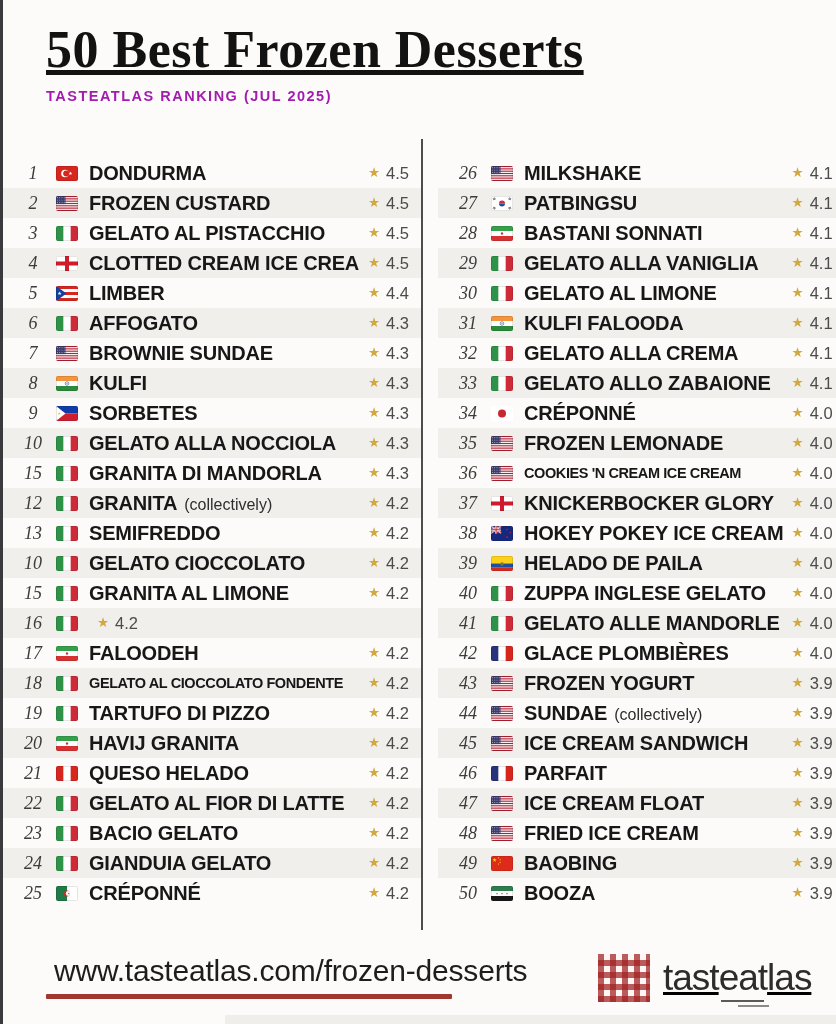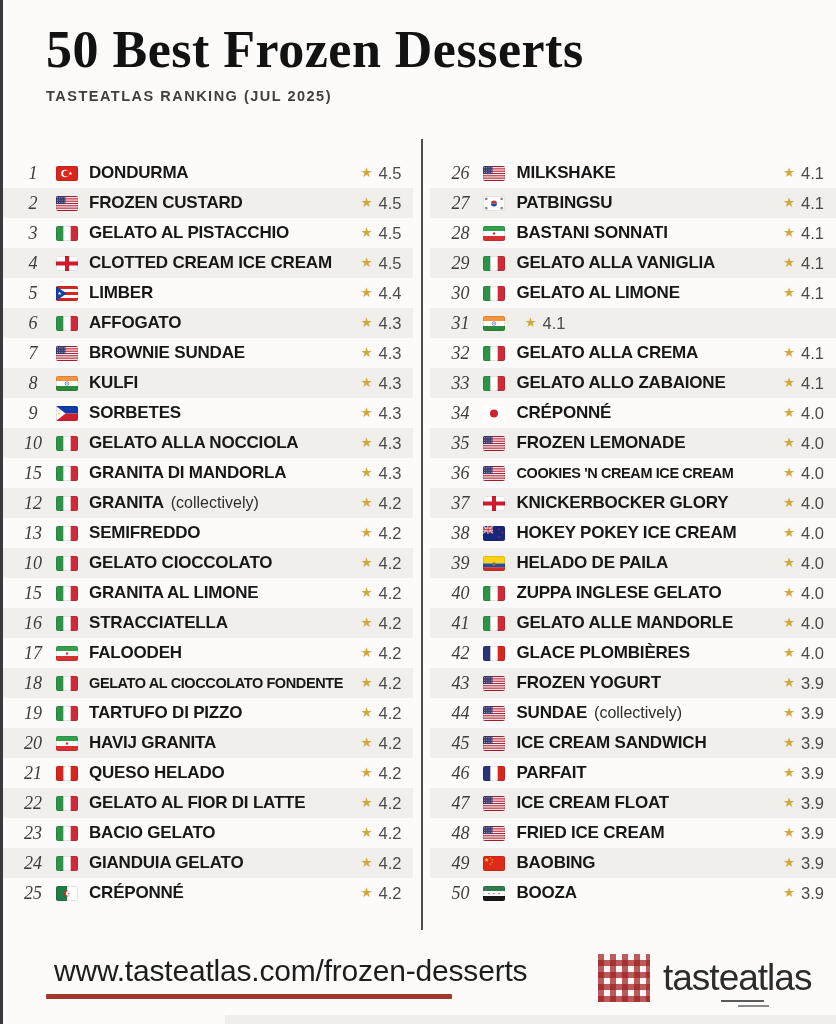--- a/index.html
+++ b/index.html
@@ -6,55 +6,55 @@
   body{
     width:836px;height:1024px;position:relative;overflow:hidden;
     background:#fcfbfa;font-family:"Liberation Sans",sans-serif;
   }
   .left-edge{position:absolute;left:0;top:0;width:3px;height:1024px;background:#3a393c;}
   .bottom-strip{position:absolute;left:225px;right:0;bottom:0;height:9px;background:#efeeea;}
 
   .header{position:absolute;left:46px;top:20px;}
   .title{
     font-family:"Liberation Serif",serif;font-weight:700;font-size:52px;
-    color:#121212;letter-spacing:.5px;white-space:nowrap;
+    color:#121212;letter-spacing:.5px;white-space:nowrap;text-decoration:underline;
   }
-  .subtitle{margin-top:9px;font-size:14.5px;font-weight:700;letter-spacing:1.5px;color:#404040;}
+  .subtitle{margin-top:9px;font-size:14.5px;font-weight:700;letter-spacing:1.5px;color:#a21caf;}
 
   .divider{position:absolute;left:421px;top:139px;width:2px;height:791px;background:#4c4c4c;}
 
   .list{position:absolute;left:3px;top:158px;display:flex;width:833px;}
   .col{display:flex;flex-direction:column;}
   .col1{width:418px;}
   .col2{width:413px;margin-left:17px;}
 
   .row{height:30px;display:flex;align-items:center;padding:0 12px 0 15px;box-sizing:border-box;}
   .row.alt{background:#f0efec;}
   .rank{
     flex:none;width:30px;text-align:center;
     font-family:"Liberation Serif",serif;font-style:italic;
     font-size:18px;color:#3c3c3c;
   }
   .flag{flex:none;width:22px;height:15px;margin:0 11px 0 8px;display:flex;}
   .flag svg{display:block;border-radius:2px;}
   .name{flex:1;min-width:0;display:flex;align-items:baseline;white-space:nowrap;overflow:hidden;}
-  .name-text{font-weight:700;font-size:17px;letter-spacing:-0.2px;color:#171717;}
+  .name-text{font-weight:700;font-size:20px;letter-spacing:-0.2px;color:#171717;}
   .tight .name-text{font-size:14.5px;letter-spacing:-0.4px;}
   .note{font-weight:400;font-size:16px;color:#2d2d2d;margin-left:7px;}
   .rating{flex:none;display:flex;align-items:center;margin-left:8px;}
   .star{color:#d2a93f;font-size:13.5px;line-height:1;margin-right:6px;}
   .val{font-size:16.5px;color:#4b4b4b;}
 
   .footer-url{
     position:absolute;left:54px;top:954px;font-size:30px;color:#1d1d1d;
     letter-spacing:-0.2px;white-space:nowrap;
   }
   .footer-bar{position:absolute;left:46px;top:994px;width:406px;height:4.5px;background:#a1382f;border-radius:1px;}
 
-  .logo{position:absolute;left:598px;top:954px;display:flex;align-items:center;}
+  .logo{position:absolute;left:598px;top:954px;display:flex;align-items:center;text-decoration:underline;}
   .gingham{
     width:52px;height:48px;flex:none;background-color:#fdf6f4;
     background-image:
       repeating-linear-gradient(0deg, rgba(160,32,32,.72) 0 6px, transparent 6px 12px),
       repeating-linear-gradient(90deg, rgba(160,32,32,.72) 0 6px, transparent 6px 12px);
   }
   .logo-text{margin-left:13px;font-size:37px;color:#2c2c2c;letter-spacing:-1px;white-space:nowrap;}
   .logo-eat{position:relative;display:inline-block;}
   .logo-eat::after{content:"";position:absolute;left:2px;right:3px;bottom:-3px;height:2.5px;background:#5a5a5a;}
   .logo-eat::before{content:"";position:absolute;left:40%;right:-2px;bottom:-8px;height:2px;background:#8a8a8a;}
@@ -389,23 +389,20 @@
       </div>
       <div class="row alt">
         <span class="rank">16</span>
         <span class="flag">
           <svg width="22" height="15" viewBox="0 0 22 15" xmlns="http://www.w3.org/2000/svg">
             <rect width="22" height="15" fill="#fff"></rect>
             <rect width="7.33" height="15" fill="#2e9348"></rect>
             <rect x="14.67" width="7.33" height="15" fill="#cd2b37"></rect>
             <rect x="0.3" y="0.3" width="21.4" height="14.4" fill="none" stroke="rgba(0,0,0,0.22)" stroke-width="0.6" rx="1.2"></rect>
           </svg>
-        </span>
-        <span class="name">
-          <span class="name-text">STRACCIATELLA</span>
         </span>
         <span class="rating">
           <span class="star">★</span>
           <span class="val">4.2</span>
         </span>
       </div>
       <div class="row">
         <span class="rank">17</span>
         <span class="flag">
           <svg width="22" height="15" viewBox="0 0 22 15" xmlns="http://www.w3.org/2000/svg">
@@ -707,20 +704,23 @@
         <span class="flag">
           <svg width="22" height="15" viewBox="0 0 22 15" xmlns="http://www.w3.org/2000/svg">
             <rect width="22" height="5" fill="#f5943c"></rect>
             <rect y="5" width="22" height="5" fill="#fff"></rect>
             <rect y="10" width="22" height="5" fill="#2d8a3c"></rect>
             <circle cx="11" cy="7.5" r="1.8" fill="none" stroke="#27489c" stroke-width="0.6"></circle>
             <circle cx="11" cy="7.5" r="0.5" fill="#27489c"></circle>
             <rect x="0.3" y="0.3" width="21.4" height="14.4" fill="none" stroke="rgba(0,0,0,0.22)" stroke-width="0.6" rx="1.2"></rect>
           </svg>
         </span>
+        <span class="name">
+          <span class="name-text">KULFI FALOODA</span>
+        </span>
         <span class="rating">
           <span class="star">★</span>
           <span class="val">4.1</span>
         </span>
       </div>
       <div class="row">
         <span class="rank">32</span>
         <span class="flag">
           <svg width="22" height="15" viewBox="0 0 22 15" xmlns="http://www.w3.org/2000/svg">
             <rect width="22" height="15" fill="#fff"></rect>

